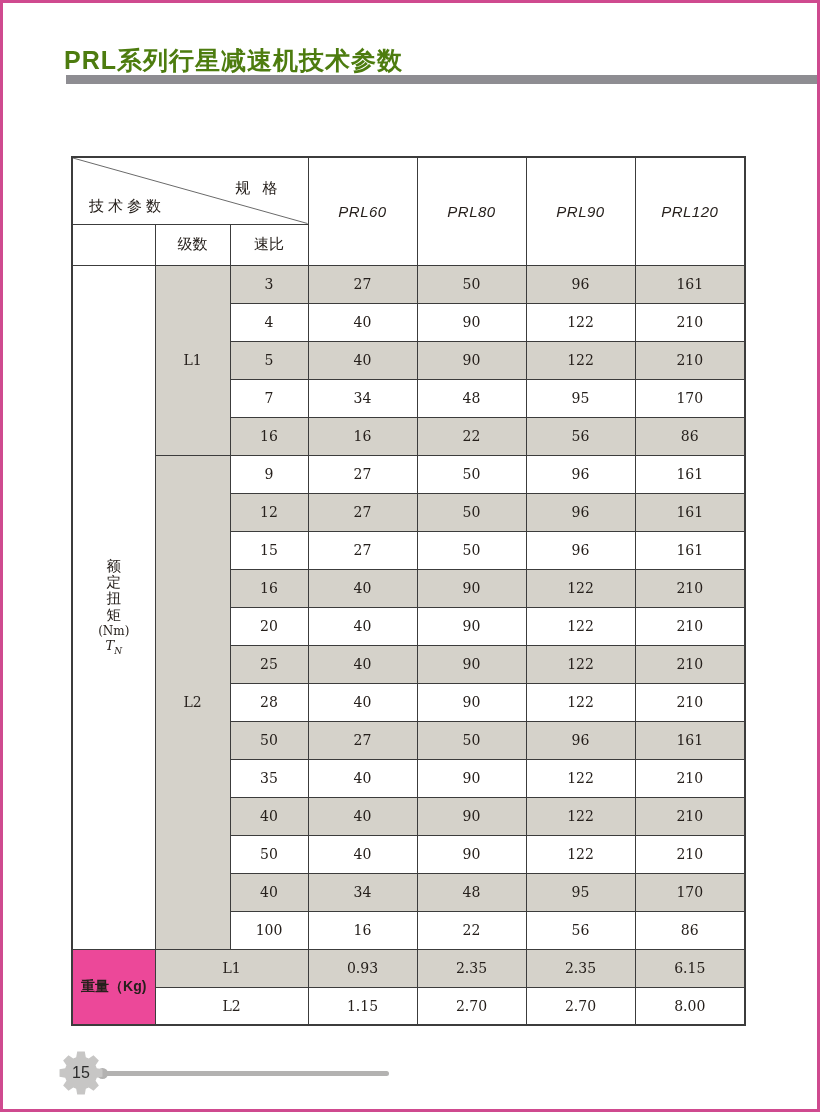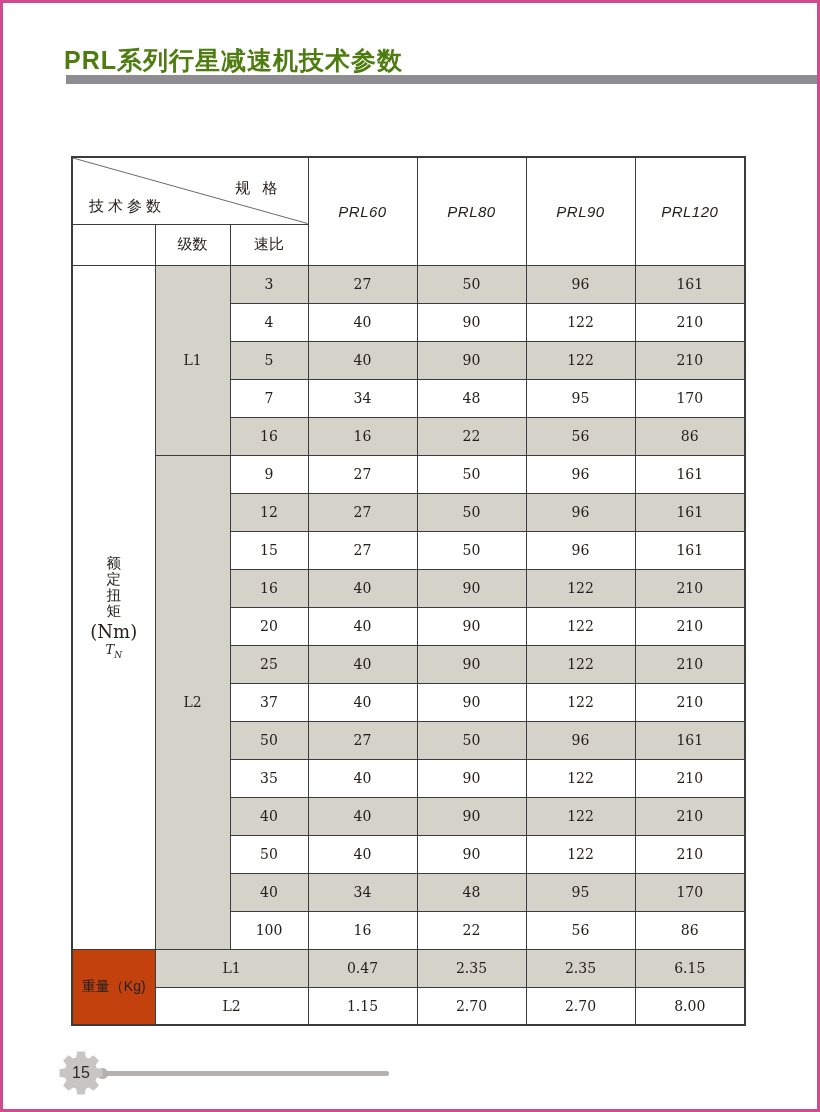--- a/index.html
+++ b/index.html
@@ -37,24 +37,24 @@
   .sub{font-size:15px;}
   .num{font-family:"DejaVu Serif","Liberation Serif",serif;font-size:14px;}
   .stage-cell{font-family:"DejaVu Serif","Liberation Serif",serif;font-size:14px;background:var(--shade,#d5d2ca);}
   .corner{position:relative;}
   .corner svg.diag{position:absolute;inset:0;width:100%;height:100%;}
   .corner svg.diag line{stroke:#6a6a6a;stroke-width:1;}
   .corner-top{position:absolute;top:21px;right:26px;font-size:15px;letter-spacing:4px;white-space:nowrap;}
   .corner-bottom{position:absolute;bottom:8px;left:16px;font-size:15px;letter-spacing:4px;white-space:nowrap;}
   .torque-cell{background:#ffffff;}
   .torque-label{line-height:1.12;font-size:14.5px;}
-  .torque-label .unit{font-size:18px;margin-top:2px;font-family:"DejaVu Serif",serif;}
+  .torque-label .unit{font-size:12px;margin-top:2px;font-family:"DejaVu Serif",serif;}
   .torque-label .sym{font-size:13px;font-family:"DejaVu Serif",serif;font-style:italic;margin-top:1px;}
   .torque-label .sym sub{font-size:9px;}
-  .wlabel{font-size:14px;background:#c2410c;}
+  .wlabel{font-size:14px;background:#ec4899;font-weight:bold;}
   
   .footer-rule{
     position:absolute;left:100px;top:1071px;width:289px;height:5px;
     background:var(--rule-gray,#b3b2b1);border-radius:3px;
   }
   .footer-dot{
     position:absolute;left:97px;top:1068px;width:11px;height:11px;border-radius:50%;
     background:var(--rule-gray,#b3b2b1);
   }
   .gear-wrap{position:absolute;left:58px;top:1050px;width:46px;height:46px;}
@@ -187,21 +187,21 @@
           <td class="num">210</td>
         </tr>
         <tr>
           <td class="num shade">25</td>
           <td class="num shade">40</td>
           <td class="num shade">90</td>
           <td class="num shade">122</td>
           <td class="num shade">210</td>
         </tr>
         <tr>
-          <td class="num">37</td>
+          <td class="num">28</td>
           <td class="num">40</td>
           <td class="num">90</td>
           <td class="num">122</td>
           <td class="num">210</td>
         </tr>
         <tr>
           <td class="num shade">50</td>
           <td class="num shade">27</td>
           <td class="num shade">50</td>
           <td class="num shade">96</td>
@@ -238,21 +238,21 @@
         <tr>
           <td class="num">100</td>
           <td class="num">16</td>
           <td class="num">22</td>
           <td class="num">56</td>
           <td class="num">86</td>
         </tr>
         <tr>
           <td class="wlabel" rowspan="2">重量（Kg)</td>
           <td class="num shade" colspan="2">L1</td>
-          <td class="num shade">0.47</td>
+          <td class="num shade">0.93</td>
           <td class="num shade">2.35</td>
           <td class="num shade">2.35</td>
           <td class="num shade">6.15</td>
         </tr>
         <tr>
           <td class="num" colspan="2">L2</td>
           <td class="num">1.15</td>
           <td class="num">2.70</td>
           <td class="num">2.70</td>
           <td class="num">8.00</td>

